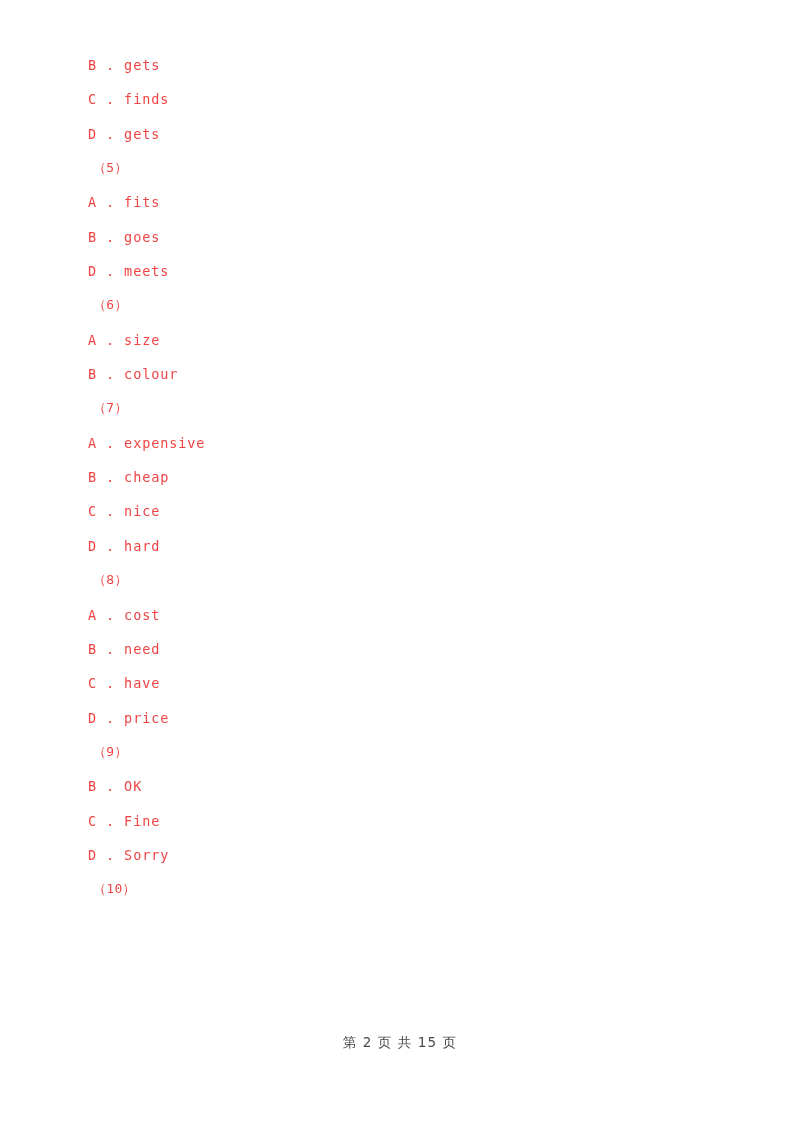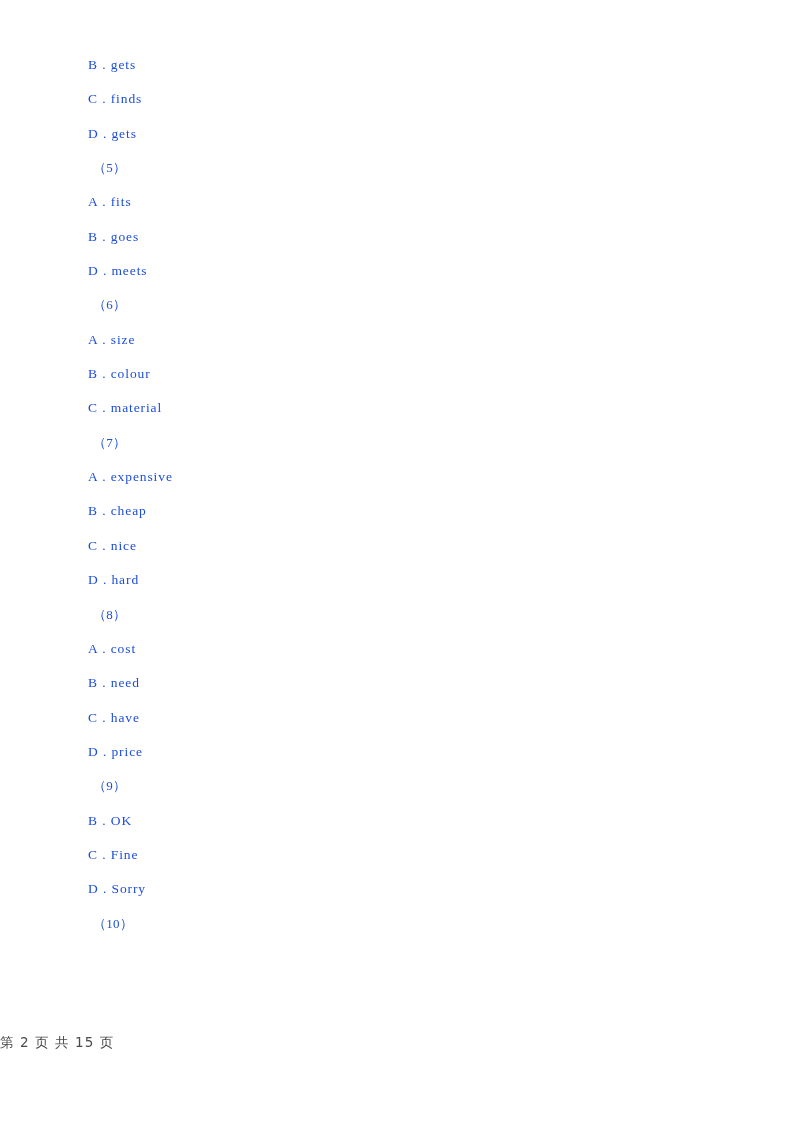--- a/index.html
+++ b/index.html
@@ -25,37 +25,36 @@
     left: 88px;
     top: 48px;
     width: 640px;
   }
   .line {
     height: 34.35px;
     line-height: 34.35px;
     font-size: 13.5px;
     letter-spacing: 0.9px;
     white-space: pre;
-    color: #1d4ed8;
-    font-family: Liberation Serif, serif;
+    color: #ef4444;
   }
   .line.option {
     padding-left: 0px;
   }
   .line.qnum {
     padding-left: 5px;
     font-size: 13px;
     letter-spacing: 0.3px;
   }
   .footer {
     position: absolute;
     left: 0;
     right: 0;
     top: 1034px;
-    text-align: left;
+    text-align: center;
     font-size: 13.5px;
     letter-spacing: 1.1px;
     color: #4a4a4a;
     font-family: "DejaVu Sans", "Liberation Sans", sans-serif;
     white-space: pre;
   }
 </style>
 </head>
 <body>
 
@@ -65,21 +64,20 @@
       <div class="line option">B . gets</div>
       <div class="line option">C . finds</div>
       <div class="line option">D . gets</div>
       <div class="line qnum">（5）</div>
       <div class="line option">A . fits</div>
       <div class="line option">B . goes</div>
       <div class="line option">D . meets</div>
       <div class="line qnum">（6）</div>
       <div class="line option">A . size</div>
       <div class="line option">B . colour</div>
-      <div class="line option">C . material</div>
       <div class="line qnum">（7）</div>
       <div class="line option">A . expensive</div>
       <div class="line option">B . cheap</div>
       <div class="line option">C . nice</div>
       <div class="line option">D . hard</div>
       <div class="line qnum">（8）</div>
       <div class="line option">A . cost</div>
       <div class="line option">B . need</div>
       <div class="line option">C . have</div>
       <div class="line option">D . price</div>

